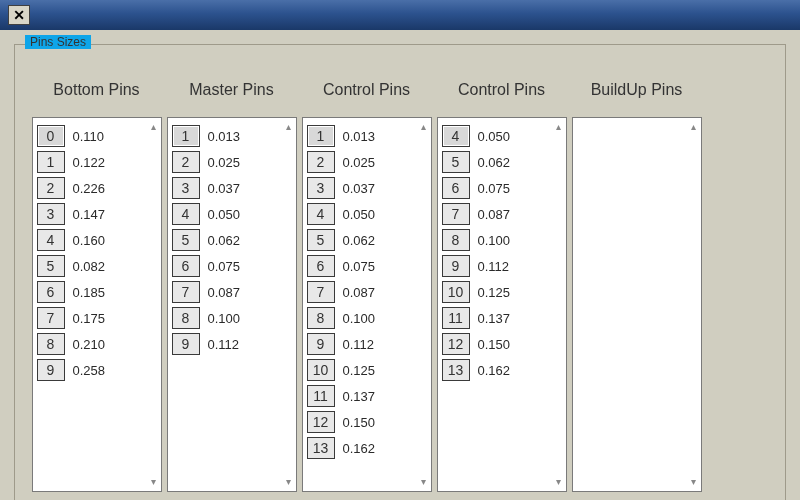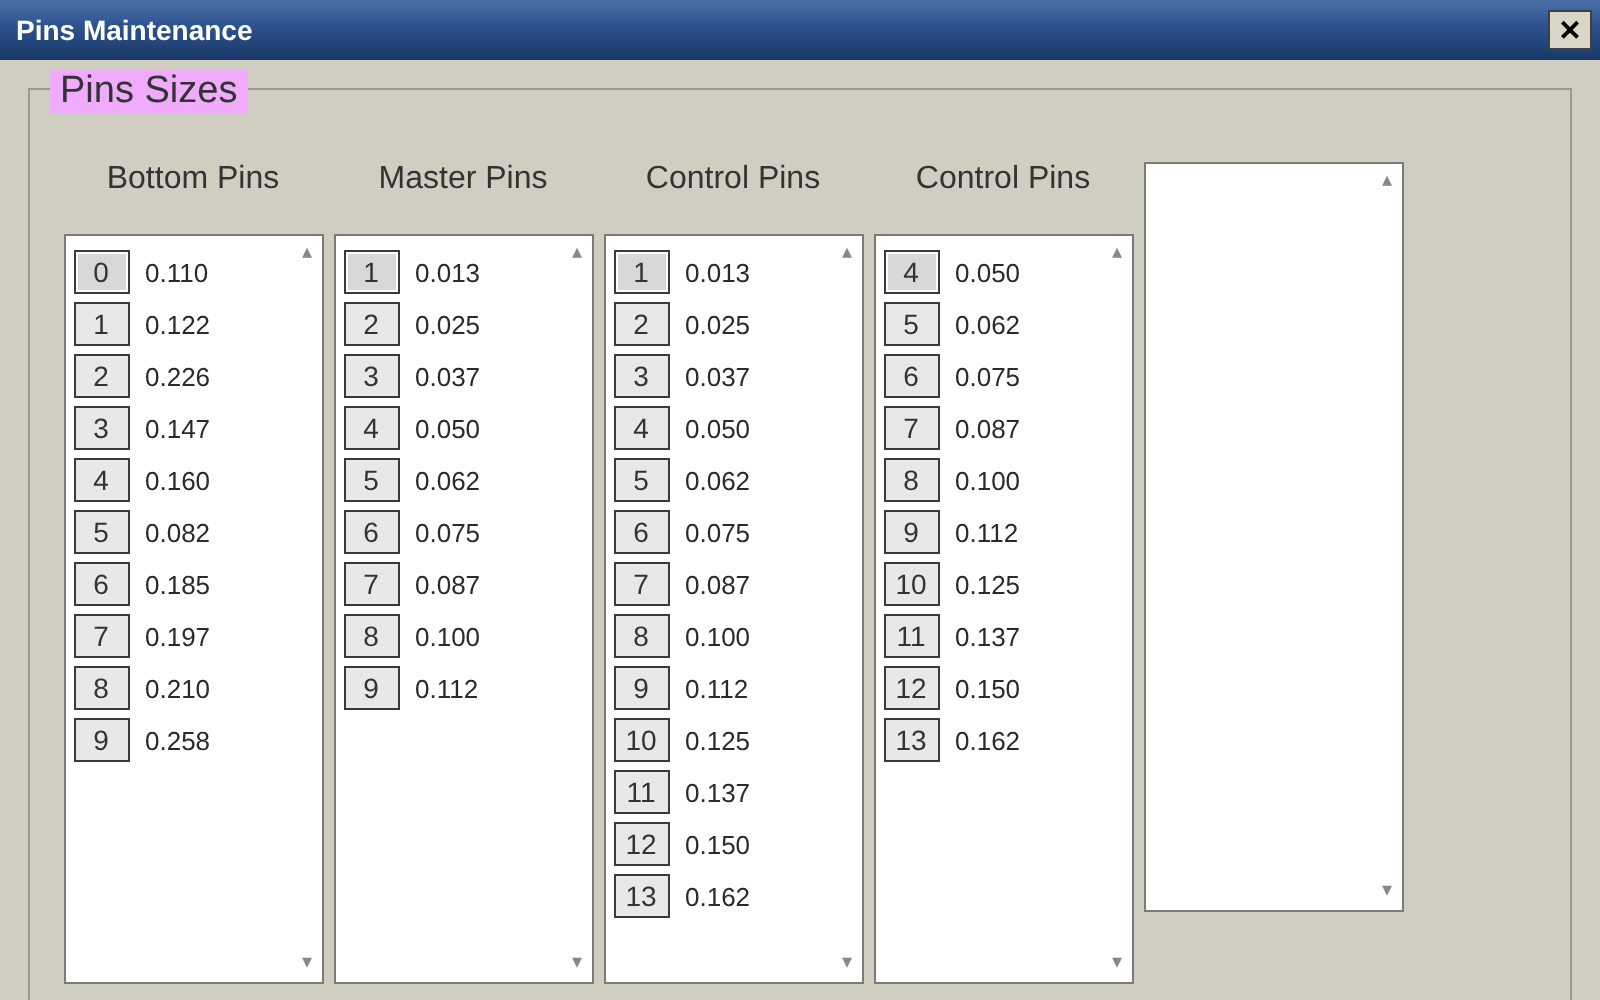--- a/index.html
+++ b/index.html
@@ -41,27 +41,28 @@
     }
     .groupbox {
       position: relative;
       border: 1px solid #9e9a8a;
       padding: 36px 14px 14px 14px;
     }
     .groupbox-label {
       position: absolute;
       top: -10px;
       left: 10px;
-      background: #f0abfc;
+      background: #0ea5e9;
       padding: 0 5px;
       color: #333;
-      font-size: 19px;
+      font-size: 12px;
     }
     .columns {
       display: flex;
+      align-items: center;
     }
     .col {
       display: flex;
       flex-direction: column;
       align-items: center;
       width: 135px;
     }
     .col-header {
       font-size: 16px;
       color: #333;
@@ -113,21 +114,20 @@
     .valcell {
       font-size: 13px;
       color: #2a2a2a;
       padding-left: 2px;
     }
   </style>
 </head>
 <body>
 
 <div class="titlebar">
-  <span class="title">Pins Maintenance</span>
   <div class="close-btn">
     <span>✕</span>
   </div>
 </div>
 
 <div class="content">
   <div class="groupbox">
     <div class="groupbox-label">Pins Sizes</div>
     <div class="columns" id="columns-container">
         <div class="col">
@@ -157,21 +157,21 @@
             <div class="row">
               <div class="idxcell">5</div>
               <div class="valcell">0.082</div>
             </div>
             <div class="row">
               <div class="idxcell">6</div>
               <div class="valcell">0.185</div>
             </div>
             <div class="row">
               <div class="idxcell">7</div>
-              <div class="valcell">0.197</div>
+              <div class="valcell">0.175</div>
             </div>
             <div class="row">
               <div class="idxcell">8</div>
               <div class="valcell">0.210</div>
             </div>
             <div class="row">
               <div class="idxcell">9</div>
               <div class="valcell">0.258</div>
             </div>
             <div class="scroll-down">▾</div>
@@ -320,20 +320,21 @@
               <div class="valcell">0.150</div>
             </div>
             <div class="row">
               <div class="idxcell">13</div>
               <div class="valcell">0.162</div>
             </div>
             <div class="scroll-down">▾</div>
           </div>
         </div>
         <div class="col">
+          <div class="col-header">BuildUp Pins</div>
           <div class="listbox">
             <div class="scroll-up">▴</div>
             <div class="scroll-down">▾</div>
           </div>
         </div>
       </div>
   </div>
 </div>
 
 </body></html>

